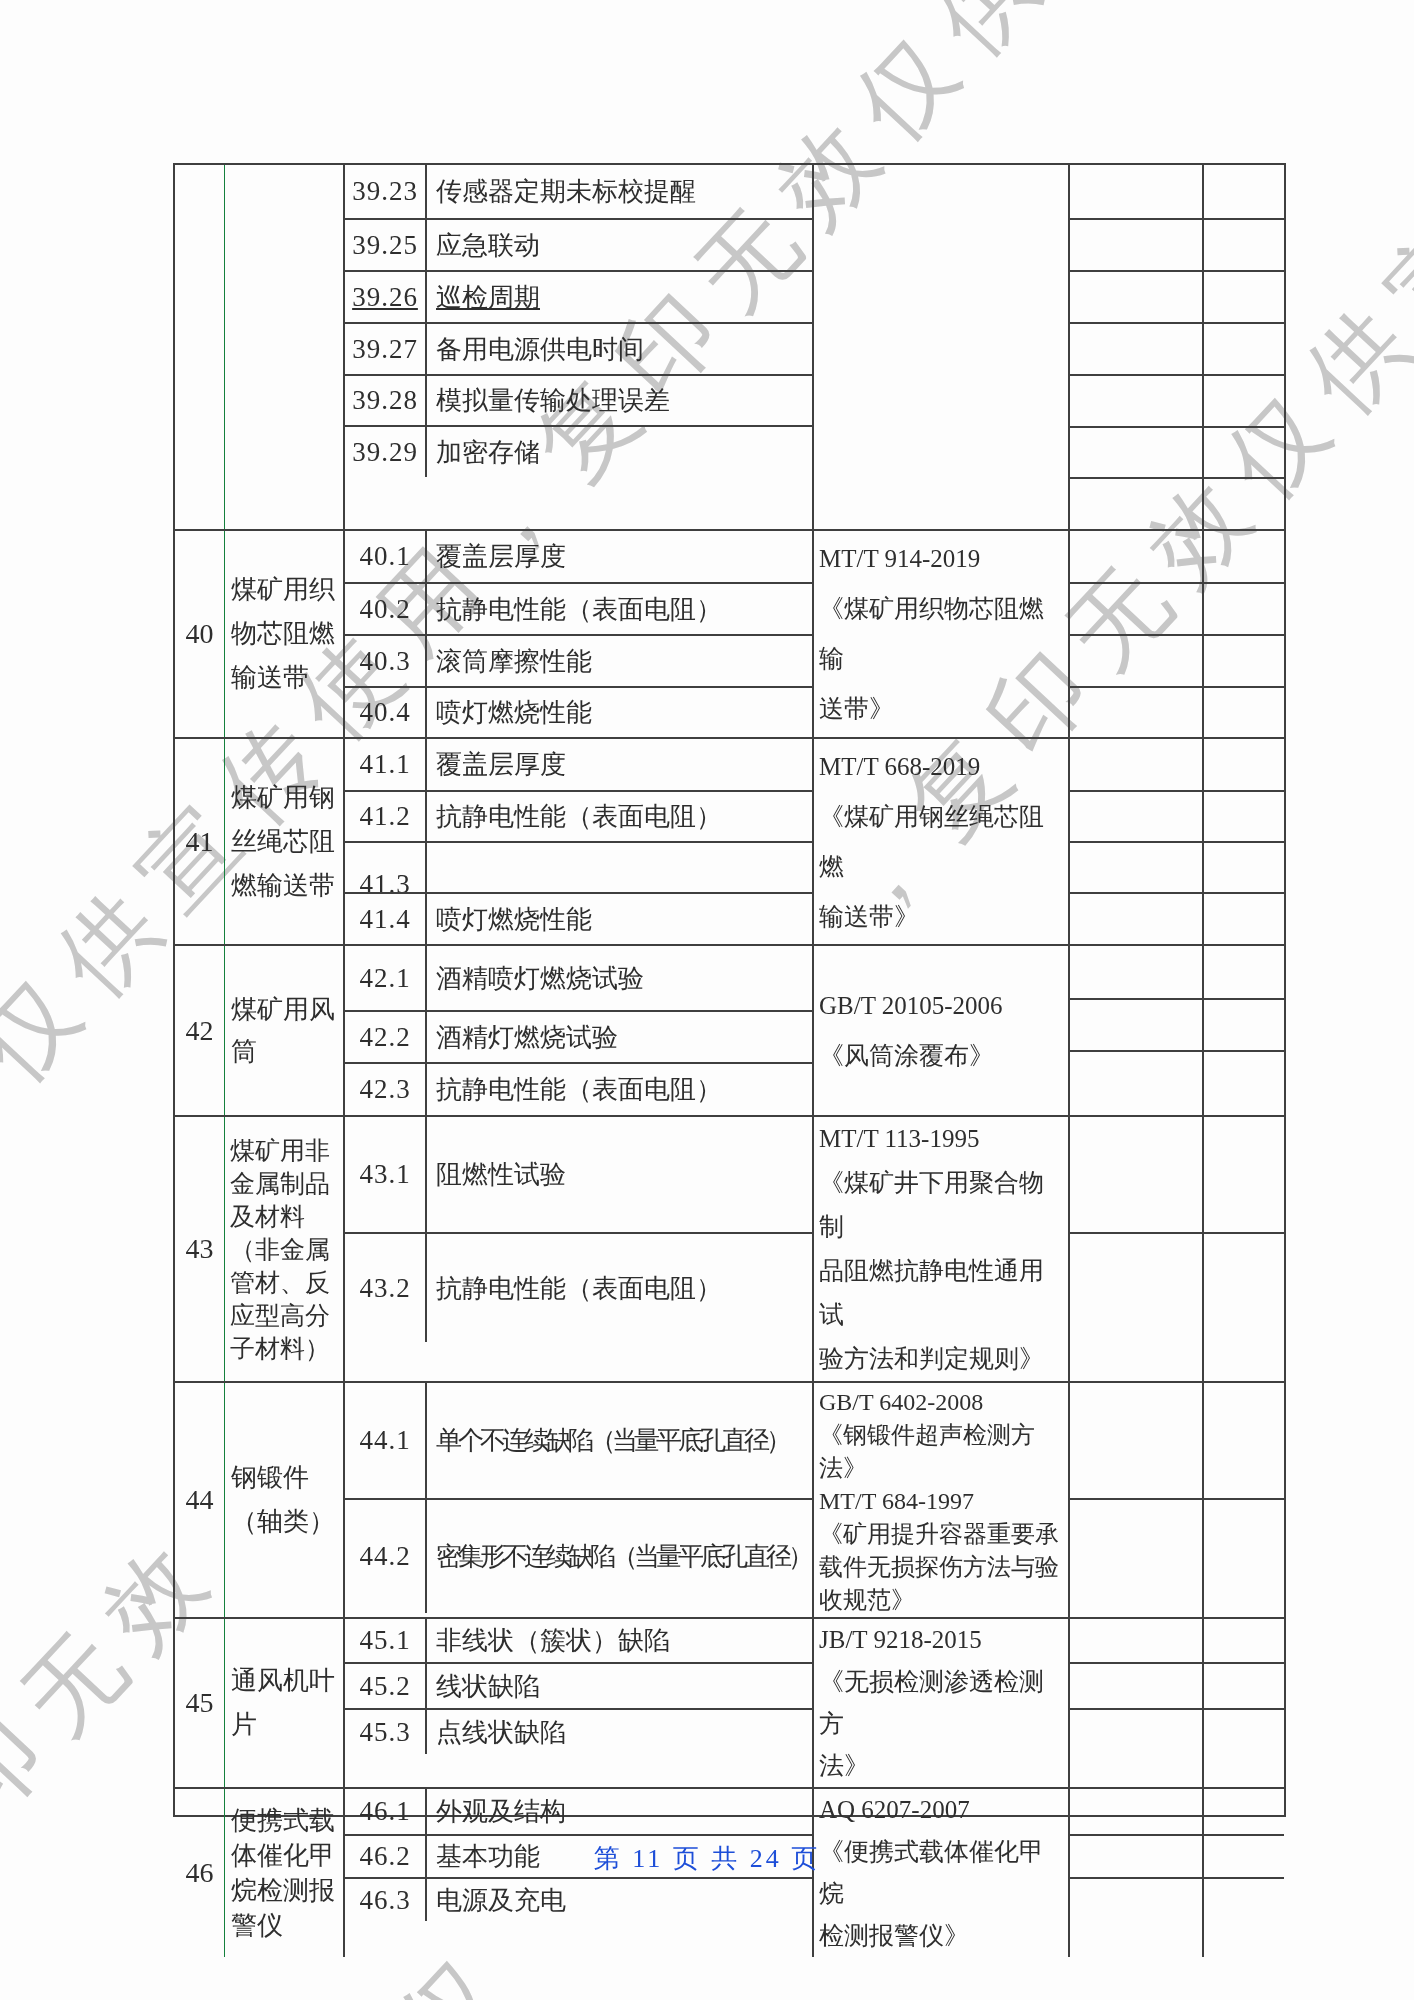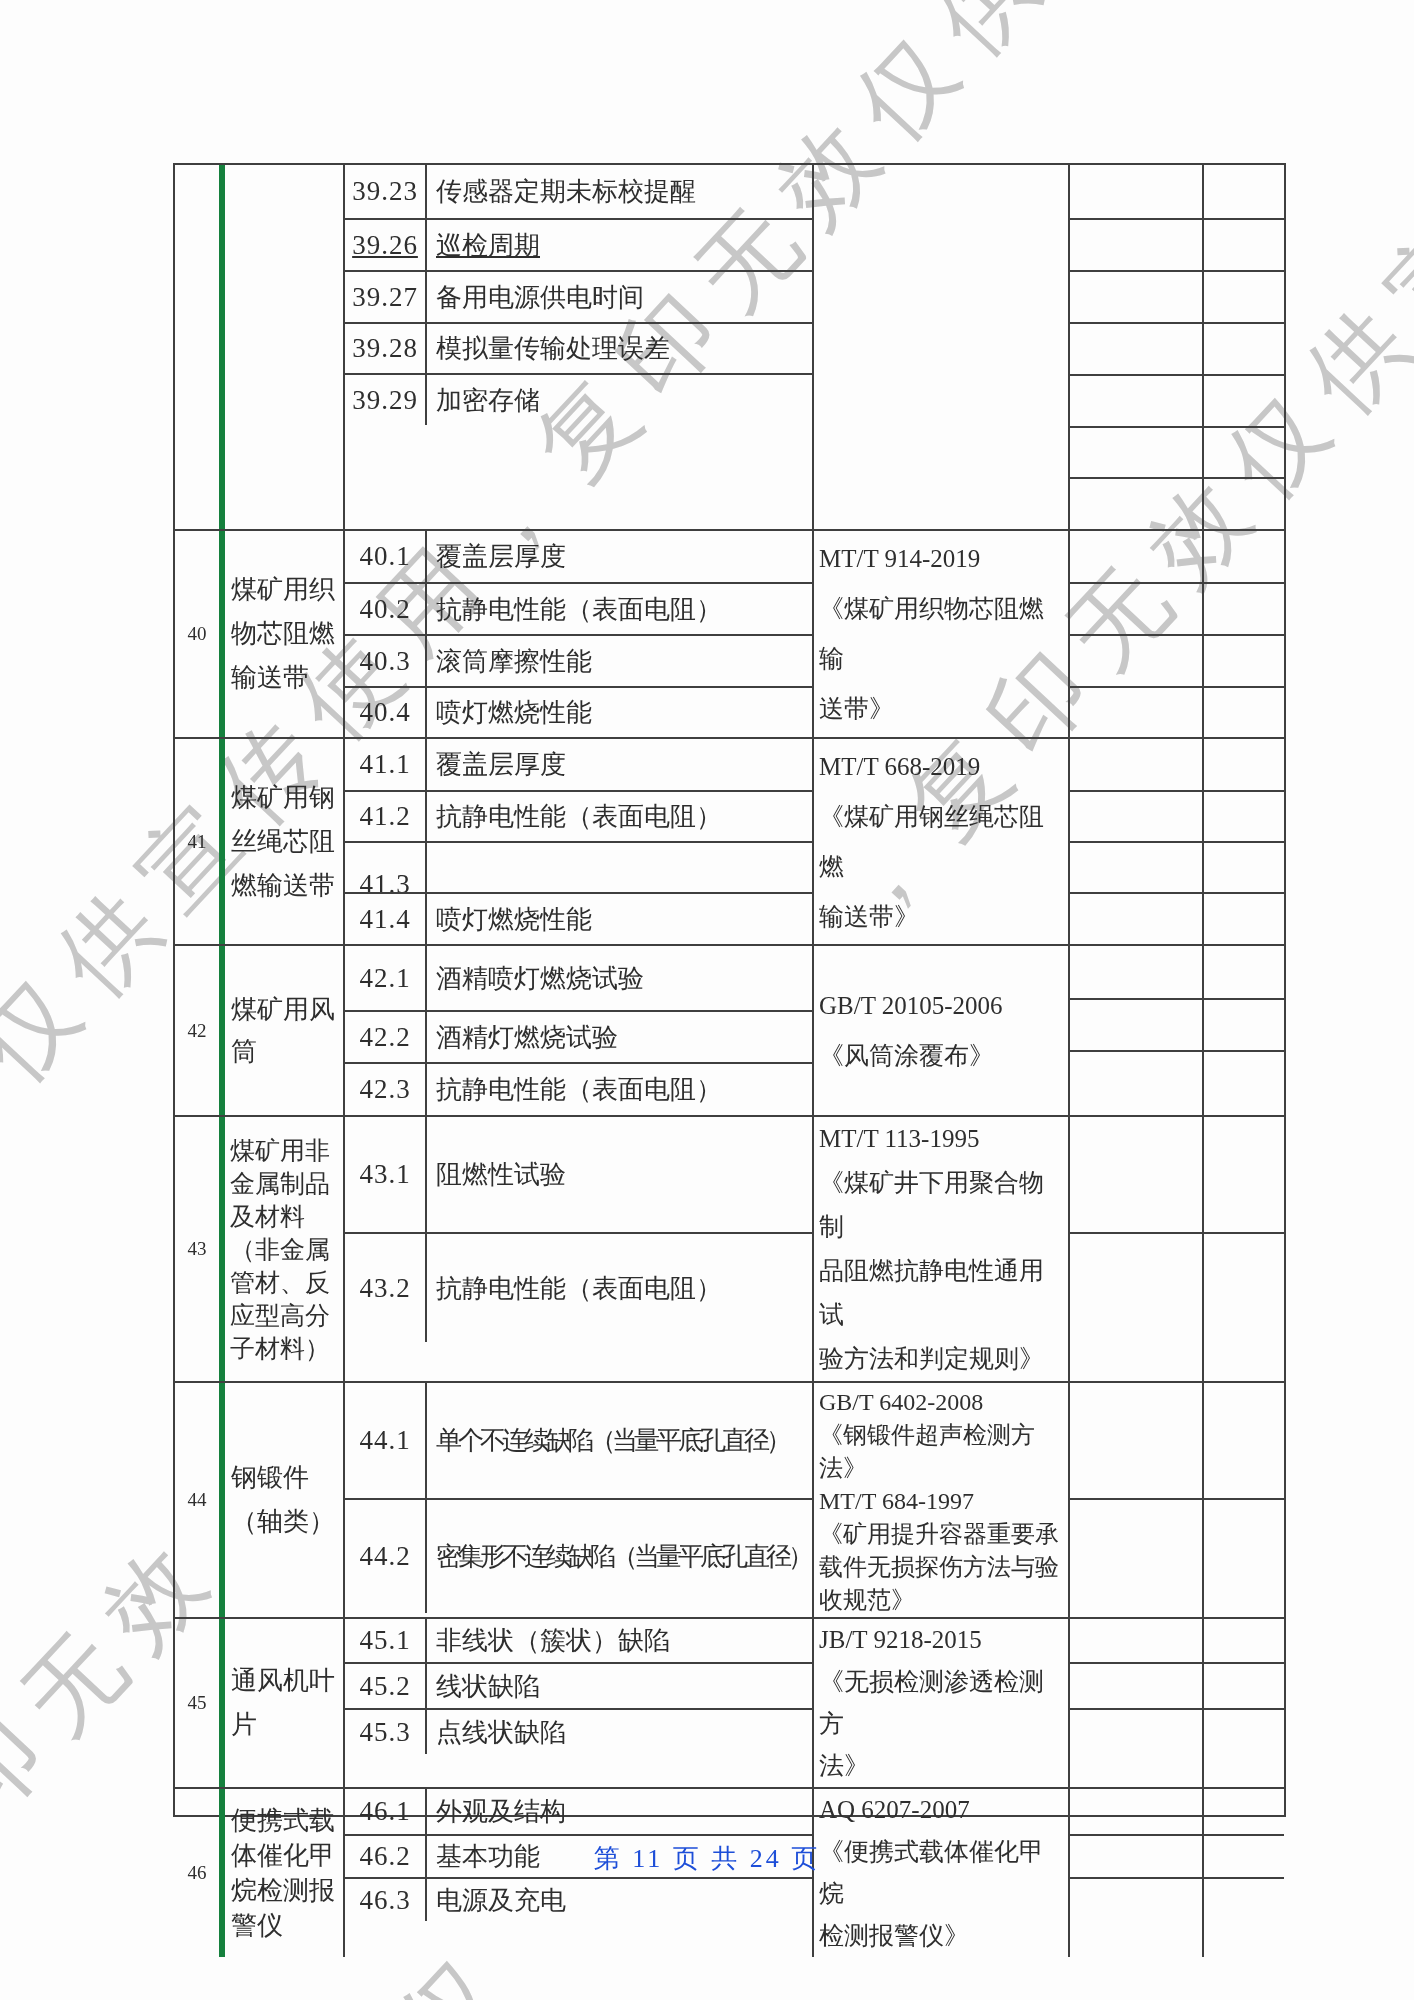--- a/index.html
+++ b/index.html
@@ -31,23 +31,23 @@
     border:2px solid #3f3f3f;
     box-sizing:border-box;
     display:flex;flex-direction:column;
     z-index:1;
     background:transparent;
   }
   .block{display:flex;flex-direction:row;border-top:2px solid #3f3f3f;box-sizing:border-box;}
   .block:first-child{border-top:none;}
   .cell{box-sizing:border-box;}
   .c-no{
-    width:50px;flex:0 0 50px;border-right:6px solid #15803d;
+    width:50px;flex:0 0 50px;border-right:1px solid #15803d;
     display:flex;align-items:center;justify-content:center;
-    font-size:19px;
+    font-size:28px;
   }
   .c-prod{
     width:120px;flex:0 0 120px;border-right:2px solid #3f3f3f;
     display:flex;align-items:center;
     padding-left:6px;padding-right:2px;
     font-size:26px;line-height:44px;
     white-space:pre-line;
   }
   .c-mid{width:469px;flex:0 0 469px;display:flex;flex-direction:column;border-right:2px solid #3f3f3f;}
   .sub-row{display:flex;flex-direction:row;border-top:2px solid #3f3f3f;box-sizing:border-box;}
@@ -101,20 +101,24 @@
 
 <div id="doc-table">
     <div class="block b0">
       <div class="cell c-no"></div>
       <div class="cell c-prod"></div>
       <div class="cell c-mid">
         <div class="sub-row" style="height: 53px;">
           <div class="cell c-code">39.23</div>
           <div class="cell c-item">传感器定期未标校提醒</div>
         </div>
+        <div class="sub-row" style="height: 52px;">
+          <div class="cell c-code">39.25</div>
+          <div class="cell c-item">应急联动</div>
+        </div>
         <div class="sub-row" style="height: 52px; text-decoration: underline;">
           <div class="cell c-code">39.26</div>
           <div class="cell c-item">巡检周期</div>
         </div>
         <div class="sub-row" style="height: 52px;">
           <div class="cell c-code">39.27</div>
           <div class="cell c-item">备用电源供电时间</div>
         </div>
         <div class="sub-row" style="height: 51px;">
           <div class="cell c-code">39.28</div>

